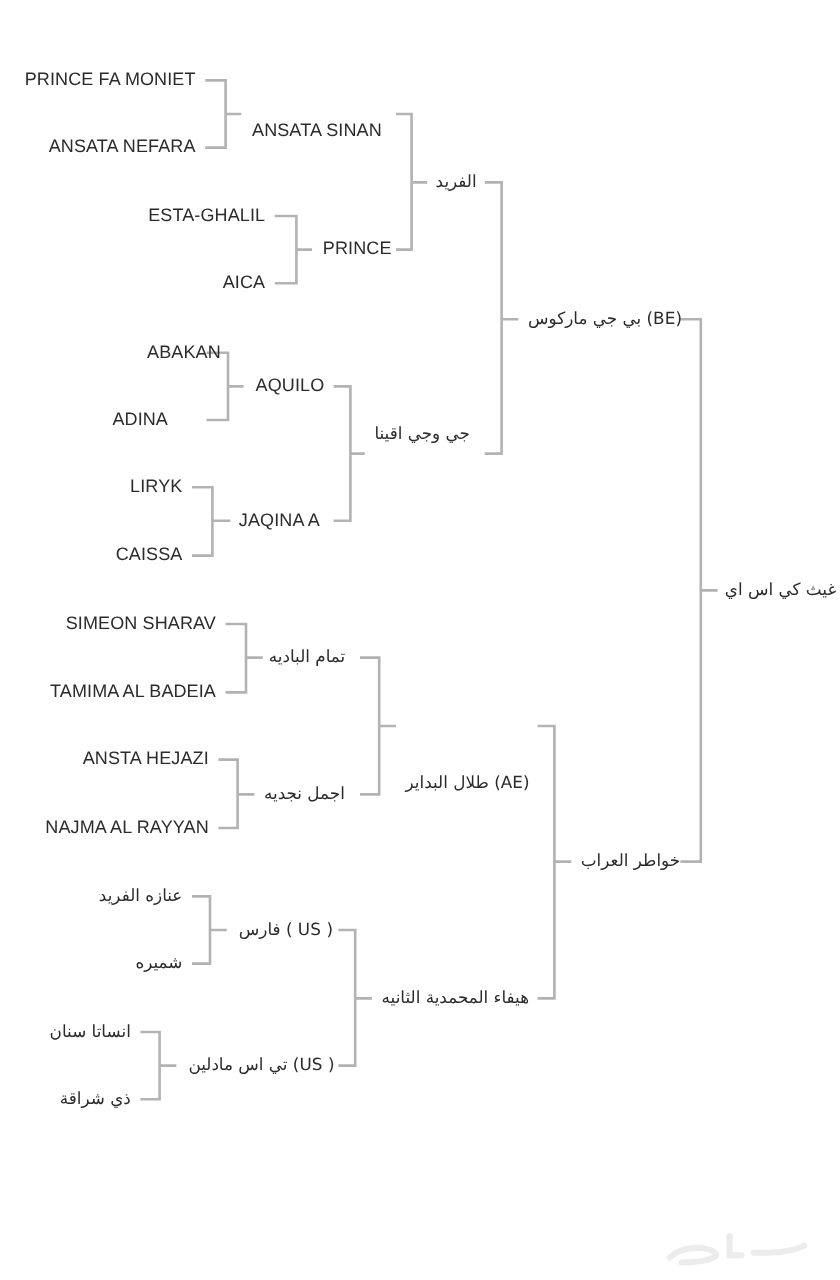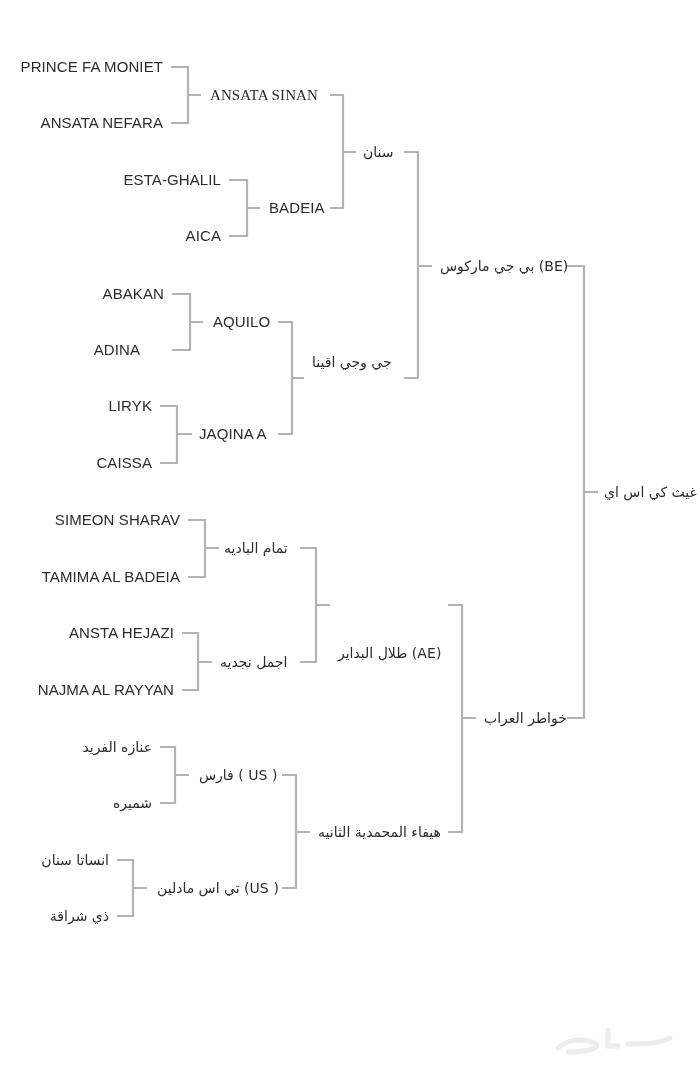--- a/index.html
+++ b/index.html
@@ -40,44 +40,44 @@
 
   <path d="M448 605 H462 V832 H448 M462 718 H476"></path>
 
   <path d="M567 266 H584 V718 H567 M584 492 H598"></path>
 </svg>
 
 <div class="node latin r" style="right:537px; top:67px;">PRINCE FA MONIET</div>
 <div class="node latin r" style="right:537px; top:123px;">ANSATA NEFARA</div>
 <div class="node latin r" style="right:479px; top:180px;">ESTA-GHALIL</div>
 <div class="node latin r" style="right:479px; top:236px;">AICA</div>
-<div class="node latin r" style="right:536px; top:294px;">ABAKAN</div>
+<div class="node latin r" style="right:516px; top:294px;">ABAKAN</div>
 <div class="node latin r" style="right:560px; top:350px;">ADINA</div>
 <div class="node latin r" style="right:548px; top:406px;">LIRYK</div>
 <div class="node latin r" style="right:548px; top:463px;">CAISSA</div>
 
 <div class="node latin r" style="right:520px; top:520px;text-align:center;">SIMEON SHARAV</div>
 <div class="node latin r" style="right:520px; top:577px;">TAMIMA AL BADEIA</div>
 <div class="node latin r" style="right:526px; top:633px;">ANSTA HEJAZI</div>
 <div class="node latin r" style="right:526px; top:690px;">NAJMA AL RAYYAN</div>
 <div class="node arabic r" style="right:548px; top:747px;">عنازه الفريد</div>
 <div class="node arabic r" style="right:548px; top:803px;">شميره</div>
 <div class="node arabic r" style="right:591px; top:860px;">انساتا سنان</div>
 <div class="node arabic r" style="right:591px; top:916px;">ذي شراقة</div>
 
-<div class="node latin" style="left:210px; top:95px;font-family:Liberation Serif, serif;">ANSATA SINAN</div>
-<div class="node latin" style="left:269px; top:208px;">BADEIA</div>
+<div class="node latin" style="left:210px; top:109px;">ANSATA SINAN</div>
+<div class="node latin" style="left:269px; top:208px;">PRINCE</div>
 <div class="node latin" style="left:213px; top:322px;">AQUILO</div>
 <div class="node latin" style="left:199px; top:434px;">JAQINA A</div>
 <div class="node arabic" style="left:224px; top:548px;">تمام الباديه</div>
 <div class="node arabic" style="left:220px; top:662px;">اجمل نجديه</div>
 <div class="node arabic" style="left:199px; top:775px;text-align:right;">فارس ( US )</div>
 <div class="node arabic" style="left:157px; top:888px;">تي اس مادلين (US )</div>
 
-<div class="node arabic" style="left:363px; top:152px;">سنان</div>
+<div class="node arabic" style="left:363px; top:152px;">الفريد</div>
 <div class="node arabic" style="left:312px; top:362px;">جي وجي اقينا</div>
 <div class="node arabic" style="left:338px; top:605px;margin-top:48px;">طلال البداير (AE)</div>
 <div class="node arabic" style="left:318px; top:832px;">هيفاء المحمدية الثانيه</div>
 
 <div class="node arabic" style="left:440px; top:266px;">بي جي ماركوس (BE)</div>
 <div class="node arabic" style="left:484px; top:718px;">خواطر العراب</div>
 
 <div class="node arabic" style="left:604px; top:492px;">غيث كي اس اي</div>
 
 <svg class="watermark" viewBox="0 0 130 40">

